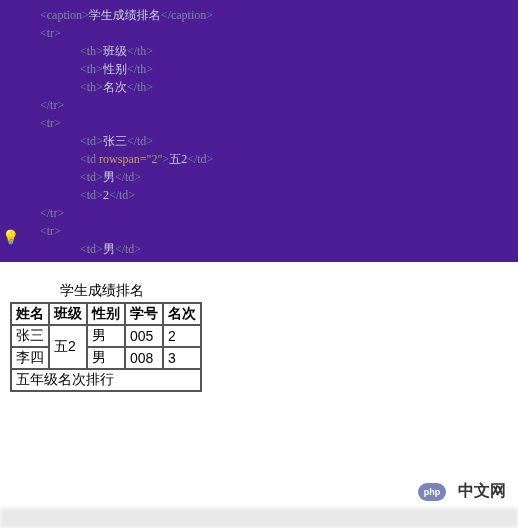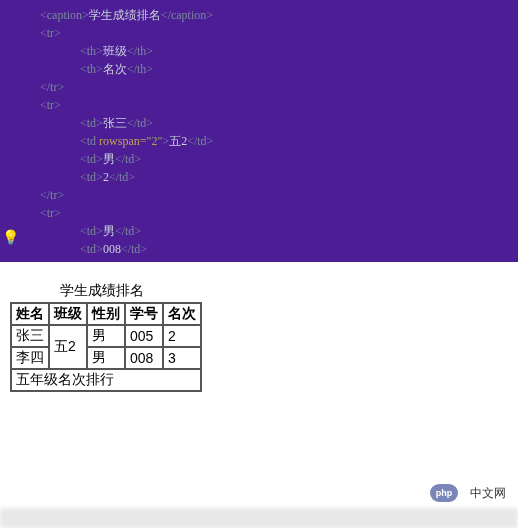--- a/index.html
+++ b/index.html
@@ -28,32 +28,33 @@
     
     .render-area { padding: 20px 10px; }
     .caption-text { font-size: 14px; text-align: left; padding-left: 50px; margin-bottom: 2px; }
     .result-table { border-collapse: collapse; border: 2px solid #555; }
     .result-table th, .result-table td { border: 2px solid #555; padding: 1px 4px; font-size: 14px; font-weight: normal; }
     .result-table th { font-weight: bold; }
     
     
     .php-badge { position: absolute; right: 12px; bottom: 26px; display: flex; align-items: center; gap: 12px; }
     .php-icon { width: 28px; height: 18px; background: #7a86b8; border-radius: 9px; color: #fff; font-size: 9px; font-weight: bold; display: flex; align-items: center; justify-content: center; }
-    .php-text { font-size: 12px; color: #333; }
+    .php-text { font-size: 16px; color: #333; font-weight: bold; }
     
     
     .footer-blur { position: absolute; left: 0; right: 0; bottom: 0; height: 20px; background: #e8e8e8; filter: blur(2px); }
   </style>
 </head>
 <body>
 
 <div class="editor">
   <div class="line ind1"><span class="tag">&lt;caption&gt;</span><span class="text">学生成绩排名</span><span class="tag">&lt;/caption&gt;</span></div>
   <div class="line ind1"><span class="tag">&lt;tr&gt;</span></div>
   <div class="line ind3"><span class="tag">&lt;th&gt;</span><span class="text">班级</span><span class="tag">&lt;/th&gt;</span></div>
+  <div class="line ind3"><span class="tag">&lt;th&gt;</span><span class="text">性别</span><span class="tag">&lt;/th&gt;</span></div>
   <div class="line ind3"><span class="tag">&lt;th&gt;</span><span class="text">名次</span><span class="tag">&lt;/th&gt;</span></div>
   <div class="line ind1"><span class="tag">&lt;/tr&gt;</span></div>
   <div class="line ind1"><span class="tag">&lt;tr&gt;</span></div>
   <div class="line ind3"><span class="tag">&lt;td&gt;</span><span class="text">张三</span><span class="tag">&lt;/td&gt;</span></div>
   <div class="line ind3"><span class="tag">&lt;td </span><span class="attr">rowspan=</span><span class="str">"2"</span><span class="tag">&gt;</span><span class="text">五2</span><span class="tag">&lt;/td&gt;</span></div>
   <div class="line ind3"><span class="tag">&lt;td&gt;</span><span class="text">男</span><span class="tag">&lt;/td&gt;</span></div>
   <div class="line ind3"><span class="tag">&lt;td&gt;</span><span class="text">2</span><span class="tag">&lt;/td&gt;</span></div>
   <div class="line ind1"><span class="tag">&lt;/tr&gt;</span></div>
   <div class="line ind1"><span class="tag">&lt;tr&gt;</span></div>
   <div class="line ind3"><span class="tag">&lt;td&gt;</span><span class="text">男</span><span class="tag">&lt;/td&gt;</span></div>

